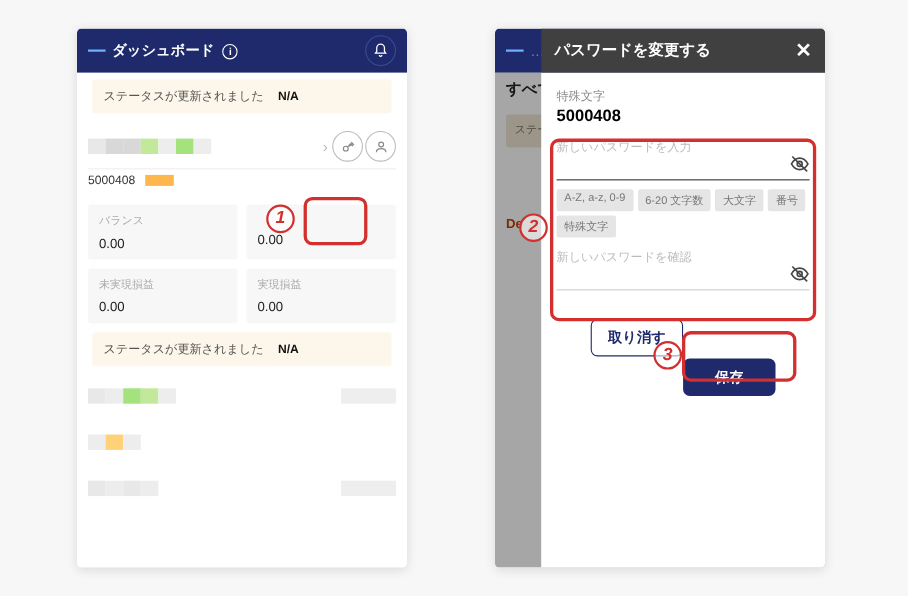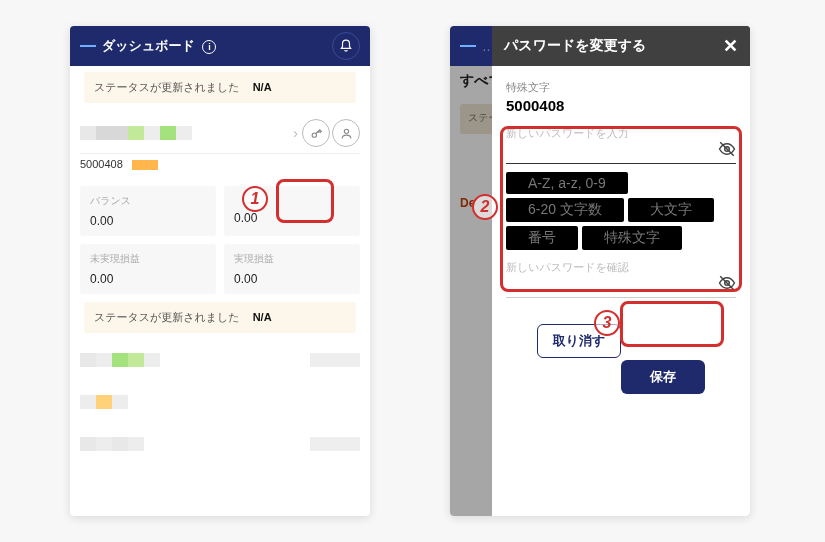--- a/index.html
+++ b/index.html
@@ -136,21 +136,21 @@
   .sheet .lbl2 { color:#888; font-size:11px; }
   .sheet .acctn { font-weight:800; font-size:15px; margin:2px 0 12px; }
   .sheet .field { position:relative; margin-bottom:8px; }
   .sheet .field .ph { color:#bbb; font-size:11px; }
   .sheet .field .line { border-bottom:1.5px solid #333; margin-top:22px; }
   .sheet .field .eye {
     position:absolute; right:0; bottom:6px; color:#555;
   }
   .chips { display:flex; flex-wrap:wrap; gap:4px; margin:8px 0 10px; }
   .chip {
-    background:#000000; color:#777; font-size:14px; padding:3px 22px; border-radius:2px;
+    background:#e5e5e5; color:#777; font-size:10px; padding:3px 7px; border-radius:2px;
   }
   .btnrow { display:flex; gap:0; justify-content:center; margin-top:26px; }
   .btn {
     min-width:84px; height:34px; border-radius:6px; font-size:13px; font-weight:600;
     display:flex; align-items:center; justify-content:center;
   }
   .btn.outline { border:1.5px solid #1e2a6b; color:#1e2a6b; background:#fff;}
   .btn.solid { background:#1e2a6b; color:#fff;margin-top:36px; }
 
   svg { display:block; }

